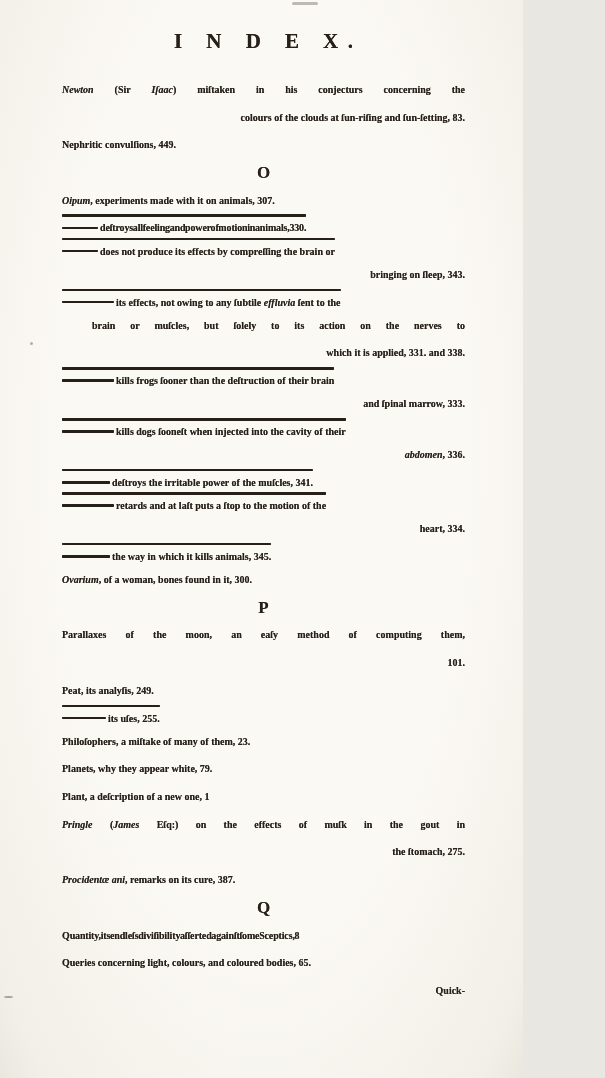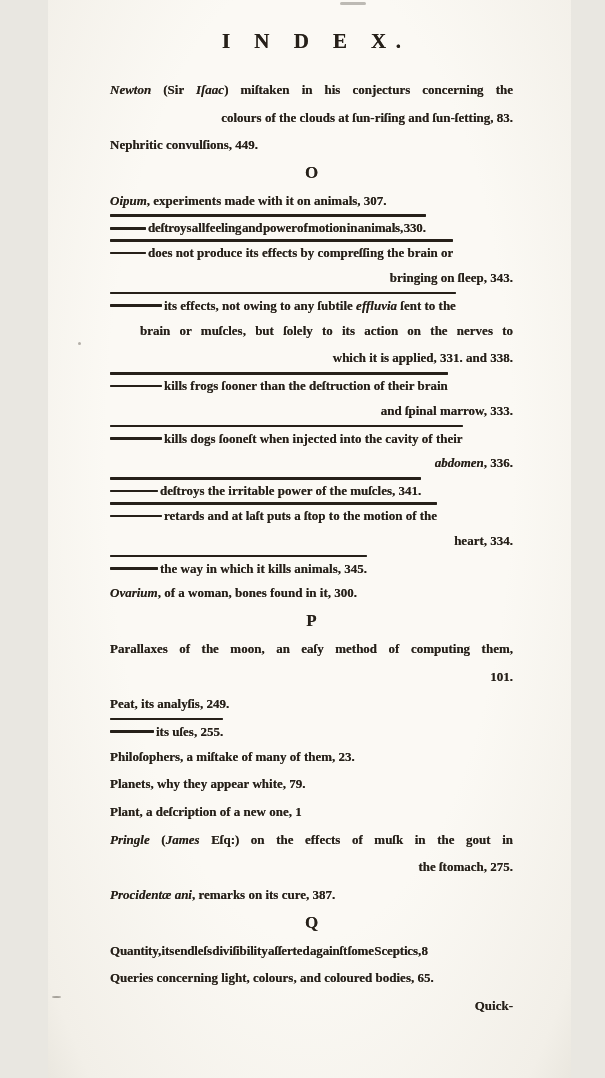--- a/index.html
+++ b/index.html
@@ -6,33 +6,32 @@
   body{
     width:605px;height:1078px;overflow:hidden;
     font-family:"Liberation Serif","DejaVu Serif",serif;
     background:#e9e7e1;
   }
   .page{
     position:relative;width:523px;height:1078px;box-sizing:border-box;
     padding:28px 58px 0 62px;
     background:radial-gradient(ellipse at 50% 42%, #fbf9f4 55%, #f2efe8 92%, #eae7df 100%);
     color:#262019;
-    margin-left:48px;
   }
   .title{
     text-align:center;
     font-size:21px;font-weight:bold;
     letter-spacing:0.45em;text-indent:0.45em;
     line-height:26px;
     margin-bottom:22px;
     text-shadow:0 0 0.6px rgba(30,24,18,0.75);
   }
   .line{
     position:relative;
-    font-size:13px;font-weight:bold;
+    font-size:10px;font-weight:bold;
     line-height:27.7px;height:27.7px;
     white-space:nowrap;
     text-shadow:0 0 0.6px rgba(30,24,18,0.65);
   }
   .line.justify{white-space:normal;text-align:justify;text-align-last:justify;}
   .line.cont{padding-left:30px;text-align:right;}
   .line.section{text-align:center;font-size:17px;height:27.7px;white-space:normal;text-align-last:center;}
   .line.catchword{text-align:right;text-align-last:right;white-space:normal;}
   .line.tight{word-spacing:-2.6px;letter-spacing:-0.15px;}
   .it{font-style:italic;}

